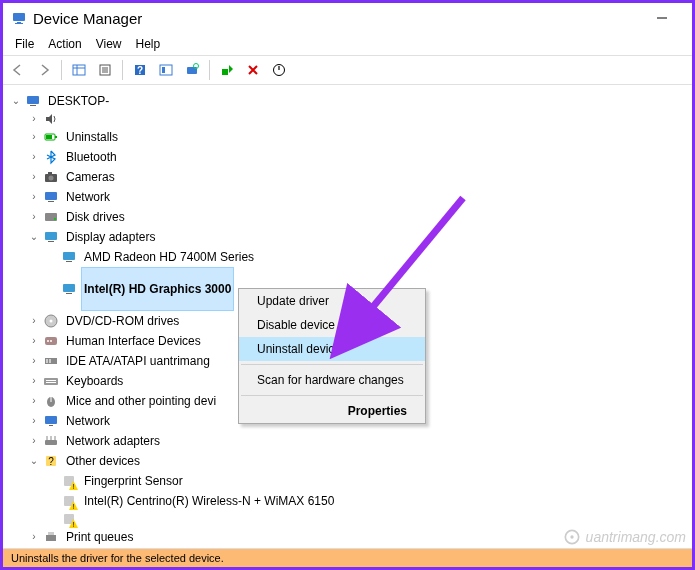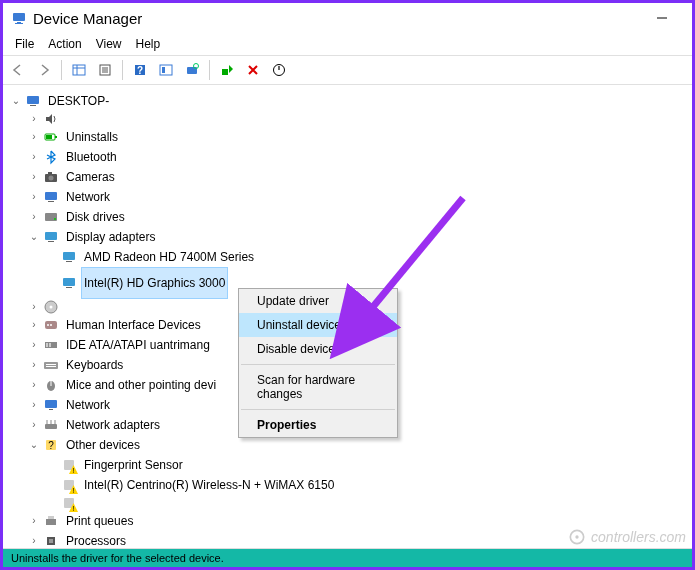--- a/index.html
+++ b/index.html
@@ -11,27 +11,27 @@
 .menubar { display:flex; gap:2px; padding: 2px 6px; font-size: 12px; }
 .menubar span { padding: 2px 6px; }
 .toolbar { border-top: 1px solid #e0e0e0; border-bottom: 1px solid #e0e0e0; height: 30px; display:flex; align-items:center; gap:4px; padding: 0 4px; }
 .tbtn { width:22px; height:22px; display:flex; align-items:center; justify-content:center; border:1px solid transparent; }
 .tdiv { width:1px; height:20px; background:#d0d0d0; margin:0 2px; }
 .tree { padding: 6px 2px; line-height: 18px; max-height: 460px; overflow: hidden; }
 .node { display:flex; align-items:center; white-space:nowrap; }
 .twisty { width:14px; height:14px; display:flex; align-items:center; justify-content:center; color:#666; font-size:10px; }
 .dicon { width:16px; height:16px; margin: 0 4px 0 2px; display:inline-flex; align-items:center; justify-content:center; }
 .label { padding: 1px 3px; }
-.selected .label { background:#cce8ff; border:1px solid #99d1ff; padding: 6px 2px; }
-.ctx { position:absolute; left:235px; top:285px; width:160px; background:#f0f0f0; border:1px solid #aaa; box-shadow: 3px 3px 3px rgba(0,0,0,0.2); font-size:12px; z-index:50; }
+.selected .label { background:#cce8ff; border:1px solid #99d1ff; padding: 12px 2px; font-weight: bold; }
+.ctx { position:absolute; left:235px; top:285px; width:188px; background:#f0f0f0; border:1px solid #aaa; box-shadow: 3px 3px 3px rgba(0,0,0,0.2); font-size:12px; z-index:50; }
 .ctx .item { padding: 5px 18px; }
 .ctx .item.hl { background:#bee6fd; }
-.ctx .item.bold { font-weight: bold; }
+.ctx .item.bold { font-weight: bold; text-align: right; }
 .ctx .sep { height:1px; background:#d0d0d0; margin:3px 2px; }
-.statusbar { position:absolute; bottom:0; left:0; right:0; border-top:1px solid #ddd; padding: 3px 8px; font-size:11px; background:#14b8a6; }
+.statusbar { position:absolute; bottom:0; left:0; right:0; border-top:1px solid #ddd; padding: 3px 8px; font-size:11px; background:#fdba74; }
 .arrow { position:absolute; left:320px; top:185px; z-index:100; pointer-events:none; }
 .warn-badge { position:absolute; width:9px; height:9px; right:-1px; bottom:-1px; }
 .watermark { position:absolute; right:6px; bottom:20px; font-size:14px; color:#ccc; font-style:italic; display:flex; align-items:center; gap:4px; pointer-events:none; }
 .watermark .gear { width:20px; height:20px; }
 </style>
 </head>
 <body>
 
 <div class="titlebar">
   <span class="wicon">
@@ -233,20 +233,21 @@
   </div>
 
   <div class="node" style="padding-left:22px">
     <span class="twisty">›</span>
     <span class="dicon">
         <svg width="16" height="16">
           <circle cx="8" cy="8" r="6" fill="#ccc" stroke="#888"></circle>
           <circle cx="8" cy="8" r="1.5" fill="#fff"></circle>
         </svg>
       </span>
+    <span class="label">DVD/CD-ROM drives</span>
   </div>
 
   <div class="node" style="padding-left:22px">
     <span class="twisty">›</span>
     <span class="dicon">
         <svg width="16" height="16">
           <rect x="2" y="4" width="12" height="8" fill="#a88" rx="2"></rect>
           <circle cx="5" cy="8" r="1" fill="#fff"></circle>
           <circle cx="8" cy="8" r="1" fill="#fff"></circle>
         </svg>
@@ -379,38 +380,38 @@
           <rect x="6" y="6" width="4" height="4" fill="#999"></rect>
         </svg>
       </span>
     <span class="label">Processors</span>
   </div>
 
 </div>
 
 <div class="ctx">
   <div class="item">Update driver</div>
+  <div class="item">Disable device</div>
   <div class="item hl">Uninstall device</div>
-  <div class="item">Disable device</div>
   <div class="sep"></div>
   <div class="item">Scan for hardware changes</div>
   <div class="sep"></div>
   <div class="item bold">Properties</div>
 </div>
 
 <svg class="arrow" width="160" height="180">
   <defs>
       <marker id="ah" markerWidth="10" markerHeight="10" refX="7" refY="5" orient="auto">
         <polygon points="0,0 10,5 0,10" fill="#9b2ff0"></polygon>
       </marker>
     </defs>
   <line x1="140" y1="10" x2="20" y2="155" stroke="#9b2ff0" stroke-width="7" marker-end="url(#ah)"></line>
 </svg>
 
 <div class="watermark">
   <svg class="gear" viewBox="0 0 24 24">
       <circle cx="12" cy="12" r="8" fill="none" stroke="#ccc" stroke-width="2"></circle>
       <circle cx="12" cy="12" r="2" fill="#ccc"></circle>
     </svg>
-  <span>controllers.com</span>
+  <span>uantrimang.com</span>
 </div>
 
 <div class="statusbar">Uninstalls the driver for the selected device.</div>
 
 </body></html>

